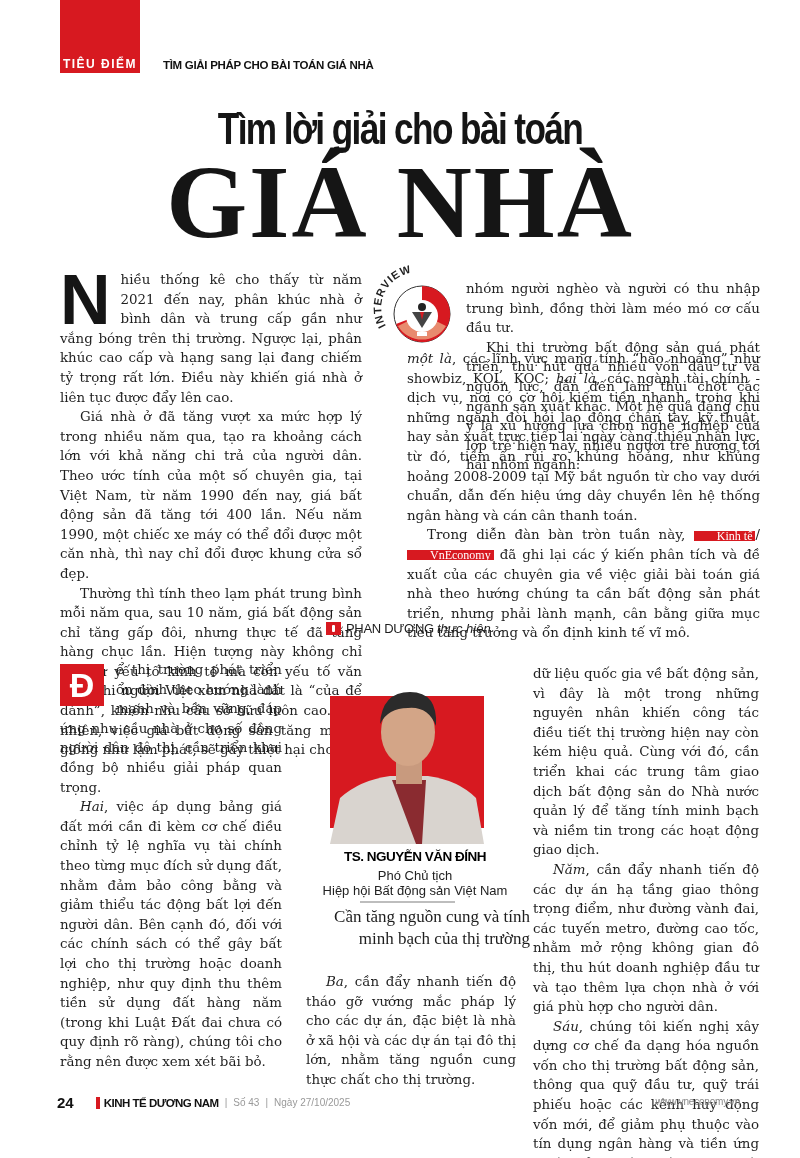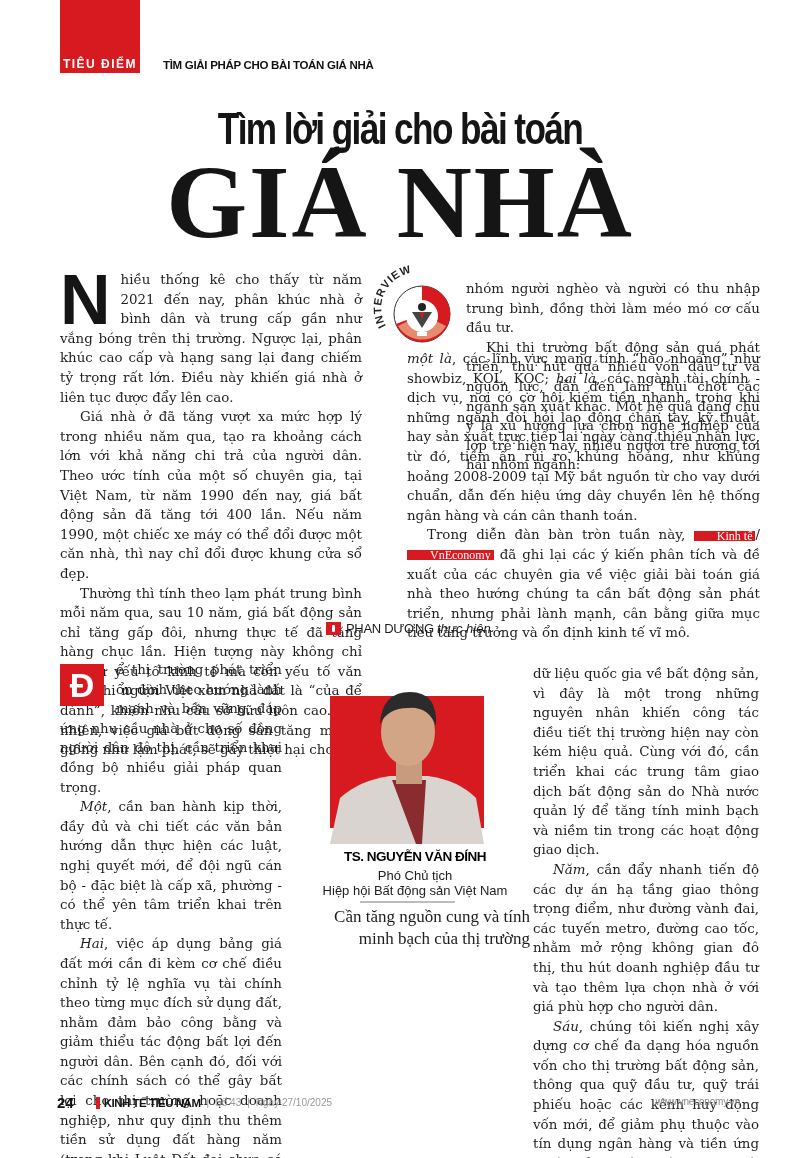--- a/index.html
+++ b/index.html
@@ -96,21 +96,20 @@
 </div>
 
 <div class="byline">
   <div class="pen"></div>
   <b>PHAN DƯƠNG</b>
   <i>thực hiện</i>
 </div>
 
 <div class="col" style="left:60px; top:660px; width:222px;">
   <p class="noindent"><span class="drop-d">Đ</span><span>ể thị trường phát triển ổn định theo hướng lành mạnh và bền vững, đáp ứng nhu cầu nhà ở cho số đông người dân đô thị, cần triển khai đồng bộ nhiều giải pháp quan trọng.</span></p>
-  <p><em>Một</em><span>, cần ban hành kịp thời, đầy đủ và chi tiết các văn bản hướng dẫn thực hiện các luật, nghị quyết mới, để đội ngũ cán bộ - đặc biệt là cấp xã, phường - có thể yên tâm triển khai trên thực tế.</span></p>
   <p><em>Hai</em><span>, việc áp dụng bảng giá đất mới cần đi kèm cơ chế điều chỉnh tỷ lệ nghĩa vụ tài chính theo từng mục đích sử dụng đất, nhằm đảm bảo công bằng và giảm thiểu tác động bất lợi đến người dân. Bên cạnh đó, đối với các chính sách có thể gây bất lợi cho thị trường hoặc doanh nghiệp, như quy định thu thêm tiền sử dụng đất hàng năm (trong khi Luật Đất đai chưa có quy định rõ ràng), chúng tôi cho rằng nên được xem xét bãi bỏ.</span></p>
 </div>
 
 <div class="portrait">
   <div class="bg"></div>
   <svg width="172" height="164" viewBox="0 0 172 164">
     <path d="M 0 164 L 10 118 Q 30 100 60 96 L 98 96 Q 128 100 146 118 L 154 164 Z" fill="#d9d4cf"></path>
     <path d="M 62 100 L 86 164 L 92 164 L 96 100 Z" fill="#8a2b30"></path>
     <rect x="66" y="78" width="26" height="26" fill="#c89a7e"></rect>
     <ellipse cx="78" cy="52" rx="27" ry="34" fill="#d3a587"></ellipse>
@@ -119,30 +118,31 @@
 </div>
 <div class="expert-name">TS. NGUYỄN VĂN ĐÍNH</div>
 <div class="expert-role">
   <div>Phó Chủ tịch</div>
   <div>Hiệp hội Bất động sản Việt Nam</div>
 </div>
 <div class="quote-rule"></div>
 <div class="quote-text">Cần tăng nguồn cung và tính minh bạch của thị trường</div>
 
 <div class="col" style="left:306px; top:972px; width:210px;">
+  <p><em>Ba</em><span>, cần đẩy nhanh tiến độ tháo gỡ vướng mắc pháp lý cho các dự án, đặc biệt là nhà ở xã hội và các dự án tại đô thị lớn, nhằm tăng nguồn cung thực chất cho thị trường.</span></p>
 </div>
 
 <div class="col" style="left:533px; top:664px; width:226px;">
   <p class="noindent">dữ liệu quốc gia về bất động sản, vì đây là một trong những nguyên nhân khiến công tác điều tiết thị trường hiện nay còn kém hiệu quả. Cùng với đó, cần triển khai các trung tâm giao dịch bất động sản do Nhà nước quản lý để tăng tính minh bạch và niềm tin trong các hoạt động giao dịch.</p>
   <p><em>Năm</em><span>, cần đẩy nhanh tiến độ các dự án hạ tầng giao thông trọng điểm, như đường vành đai, các tuyến metro, đường cao tốc, nhằm mở rộng không gian đô thị, thu hút doanh nghiệp đầu tư và tạo thêm lựa chọn nhà ở với giá phù hợp cho người dân.</span></p>
   <p><em>Sáu</em><span>, chúng tôi kiến nghị xây dựng cơ chế đa dạng hóa nguồn vốn cho thị trường bất động sản, thông qua quỹ đầu tư, quỹ trái phiếu hoặc các kênh huy động vốn mới, để giảm phụ thuộc vào tín dụng ngân hàng và tiền ứng trước của khách hàng. Khi đó, việc hình thành và triển khai các dự án tương lai sẽ ổn định và bền vững hơn.</span></p>
 </div>
 
 <div class="footer">
   <span class="pg">24</span>
   <span class="bar"></span>
-  <span class="mag">KINH TẾ TIÊU NAM</span>
+  <span class="mag">KINH TẾ DƯƠNG NAM</span>
   <span class="sep">|</span>
   <span>Số 43</span>
   <span class="sep">|</span>
   <span>Ngày 27/10/2025</span>
 </div>
 <div class="footer-url">www.vneconomy.vn</div>
 
 </body></html>

